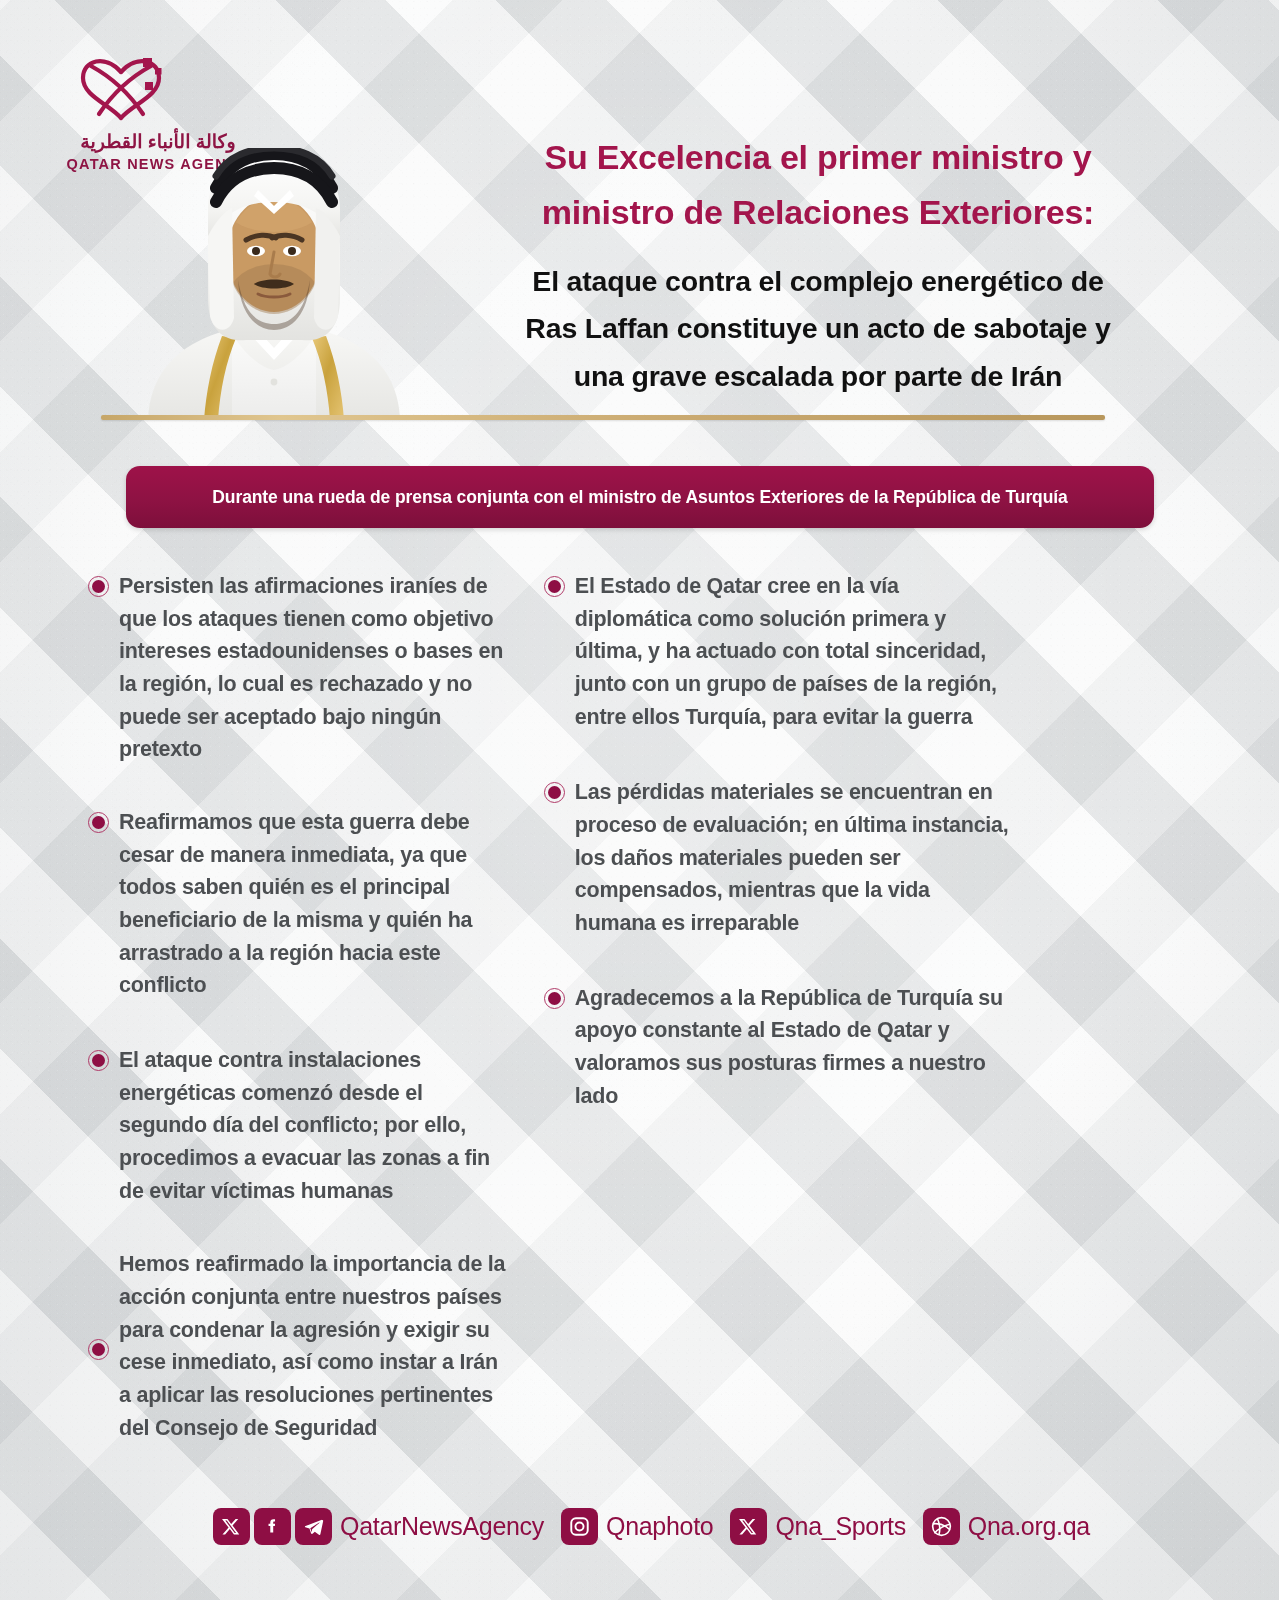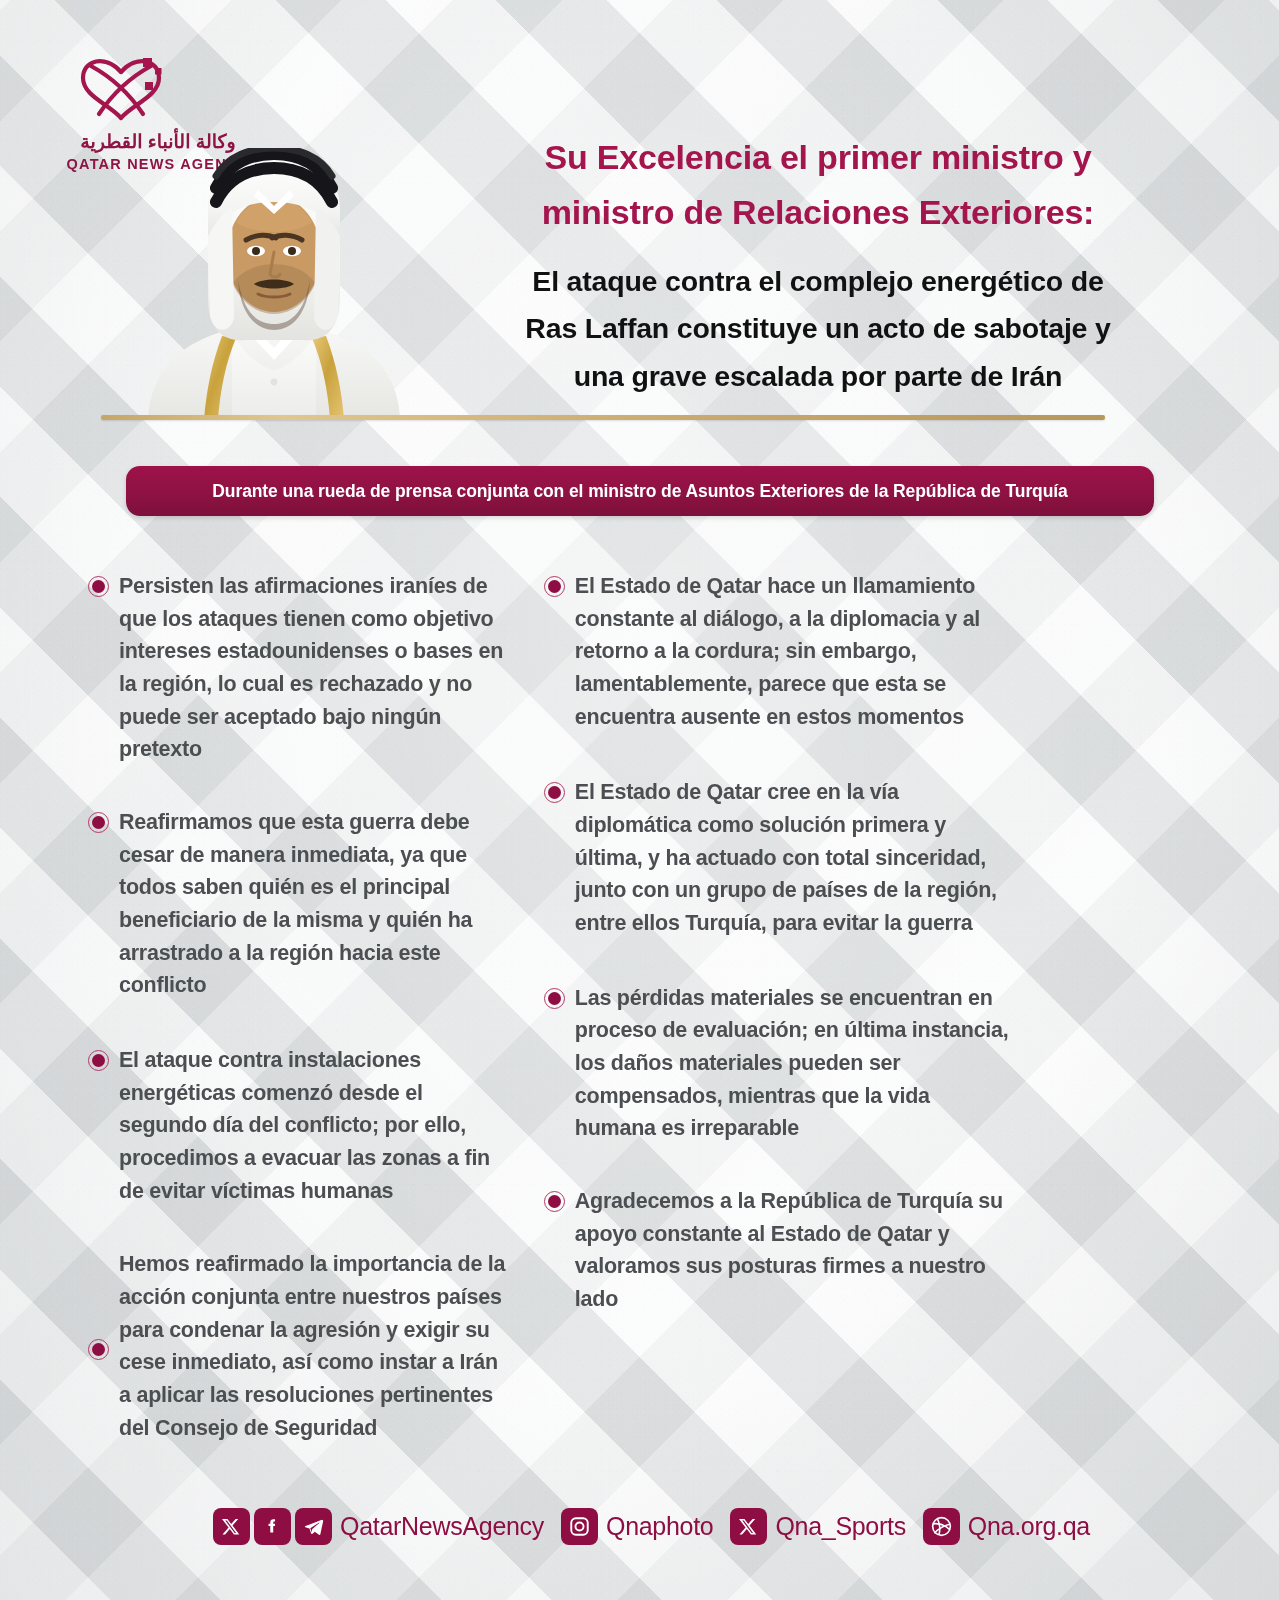--- a/index.html
+++ b/index.html
@@ -76,21 +76,21 @@
     color: #a3154c; font-size: 34px; font-weight: bold;
     line-height: 1.62; letter-spacing: -0.2px;
   }
   .headline .sub {
     color: #111111; font-size: 28.5px; font-weight: bold;
     line-height: 1.66; margin-top: 18px; letter-spacing: -0.2px;
   }
 
   
   .banner {
-    position: absolute; left: 126px; top: 466px; width: 1028px; height: 50px;
+    position: absolute; left: 126px; top: 466px; width: 1028px; height: 62px;
     background: linear-gradient(180deg, #9e1249 0%, #8e1243 55%, #7d0f3b 100%);
     border-radius: 14px;
     display: flex; align-items: center; justify-content: center;
     box-shadow: 0 2px 5px rgba(0,0,0,0.14);
   }
   .banner-text {
     color: #ffffff; font-size: 17.5px; font-weight: bold; letter-spacing: -0.1px;
     white-space: nowrap;
   }
 
@@ -282,24 +282,20 @@
       </div>
       <div class="bullet">
         <span class="bullet-marker"></span>
         <span class="bullet-text">Hemos reafirmado la importancia de la acción conjunta entre nuestros países para condenar la agresión y exigir su cese inmediato, así como instar a Irán a aplicar las resoluciones pertinentes del Consejo de Seguridad</span>
       </div>
     </div>
 
     <div class="col col-right">
       <div class="bullet">
         <span class="bullet-marker"></span>
-        <span class="bullet-text">El Estado de Qatar hace un llamamiento constante al diálogo, a la diplomacia y al retorno a la cordura; sin embargo, lamentablemente, parece que esta se encuentra ausente en estos momentos</span>
-      </div>
-      <div class="bullet">
-        <span class="bullet-marker"></span>
         <span class="bullet-text">El Estado de Qatar cree en la vía diplomática como solución primera y última, y ha actuado con total sinceridad, junto con un grupo de países de la región, entre ellos Turquía, para evitar la guerra</span>
       </div>
       <div class="bullet">
         <span class="bullet-marker"></span>
         <span class="bullet-text">Las pérdidas materiales se encuentran en proceso de evaluación; en última instancia, los daños materiales pueden ser compensados, mientras que la vida humana es irreparable</span>
       </div>
       <div class="bullet">
         <span class="bullet-marker"></span>
         <span class="bullet-text">Agradecemos a la República de Turquía su apoyo constante al Estado de Qatar y valoramos sus posturas firmes a nuestro lado</span>
       </div>

